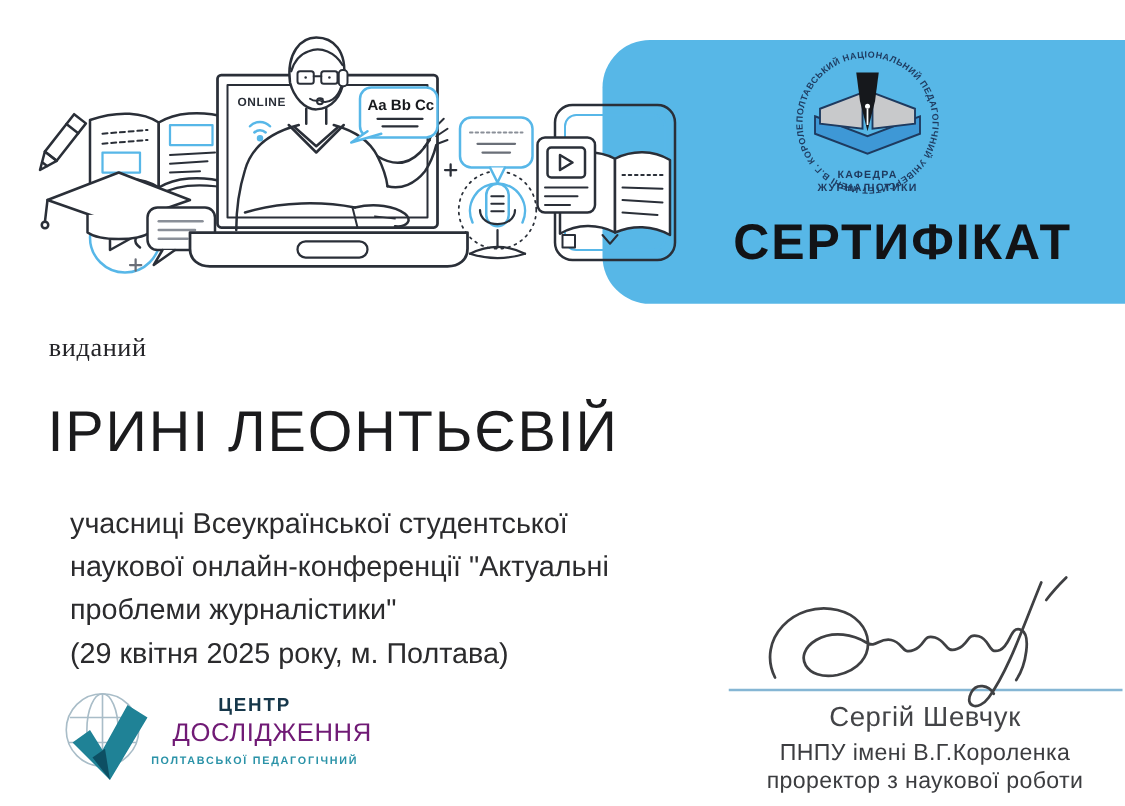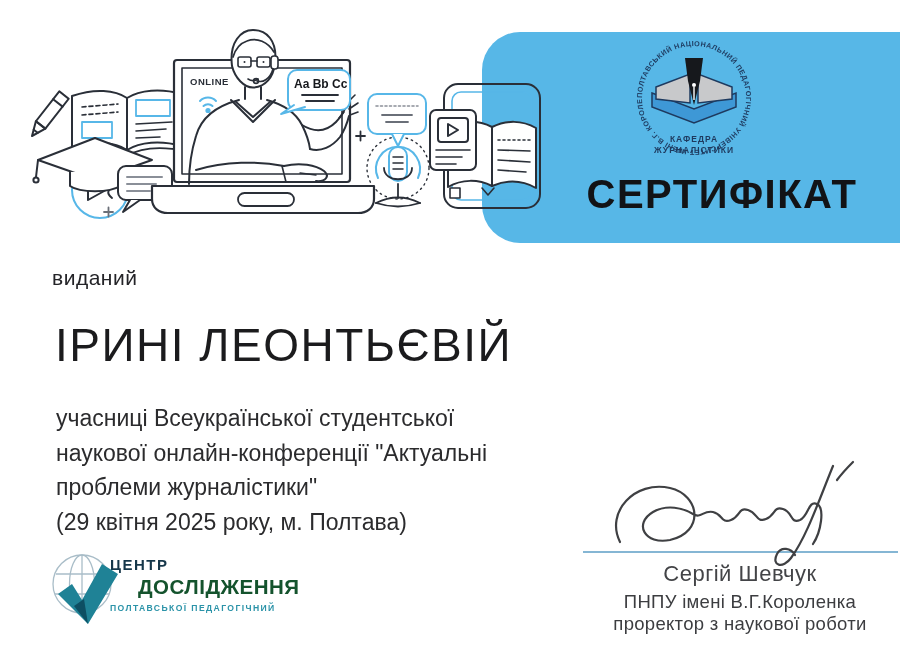--- a/index.html
+++ b/index.html
@@ -8,30 +8,30 @@
 
   
   .panel{position:absolute;left:482px;top:32px;width:418px;height:211px;
          background:#57b7e7;border-radius:38px 0 0 38px;z-index:1;}
   .cert-title{position:absolute;left:482px;top:172px;width:480px;text-align:center;
               font-size:40px;font-weight:700;letter-spacing:1.5px;color:#121316;z-index:3;}
 
   .seal-svg{position:absolute;left:619px;top:23px;z-index:3;overflow:visible;}
   .illu-svg{position:absolute;left:0;top:0;z-index:2;}
 
-  .issued{position:absolute;left:52px;top:266px;font-size:21px;color:#242428;letter-spacing:.5px;}
-  .recipient{position:absolute;left:55px;top:318px;font-size:46px;font-weight:400;
+  .issued{position:absolute;left:39px;top:266px;font-size:21px;color:#242428;letter-spacing:.5px;font-family:Liberation Serif, serif;}
+  .recipient{position:absolute;left:38px;top:318px;font-size:46px;font-weight:400;
              letter-spacing:1.5px;color:#1b1b1d;}
   .desc{position:absolute;left:56px;top:401px;font-size:23px;line-height:34.5px;color:#2b2b2d;}
 
   
   .logo-svg{position:absolute;left:46px;top:548px;z-index:1;}
-  .logo-text{position:absolute;left:110px;top:556px;}
+  .logo-text{position:absolute;left:110px;top:556px;text-align:center;}
   .logo-l1{font-size:15px;font-weight:700;letter-spacing:1.5px;color:#16374a;}
-  .logo-l2{font-size:20.5px;font-weight:700;letter-spacing:.5px;color:#14532d;margin-top:2px;margin-left:28px;}
+  .logo-l2{font-size:20.5px;font-weight:400;letter-spacing:.5px;color:#701a75;margin-top:2px;margin-left:28px;}
   .logo-l3{font-size:8.6px;font-weight:700;letter-spacing:1.4px;color:#2b93a8;margin-top:4px;}
 
   
   .sig-svg{position:absolute;left:575px;top:450px;z-index:2;}
   .sig-line{position:absolute;left:583px;top:551px;width:315px;height:2px;background:#85b6d4;z-index:1;}
   .sig-text{position:absolute;left:580px;top:561px;width:320px;text-align:center;z-index:3;}
   .sig-name{font-size:22px;color:#434447;letter-spacing:.5px;}
   .sig-role{font-size:18.5px;line-height:22px;color:#3c3d40;margin-top:4px;letter-spacing:.3px;}
 
   svg text{font-family:"Liberation Sans", sans-serif;}

